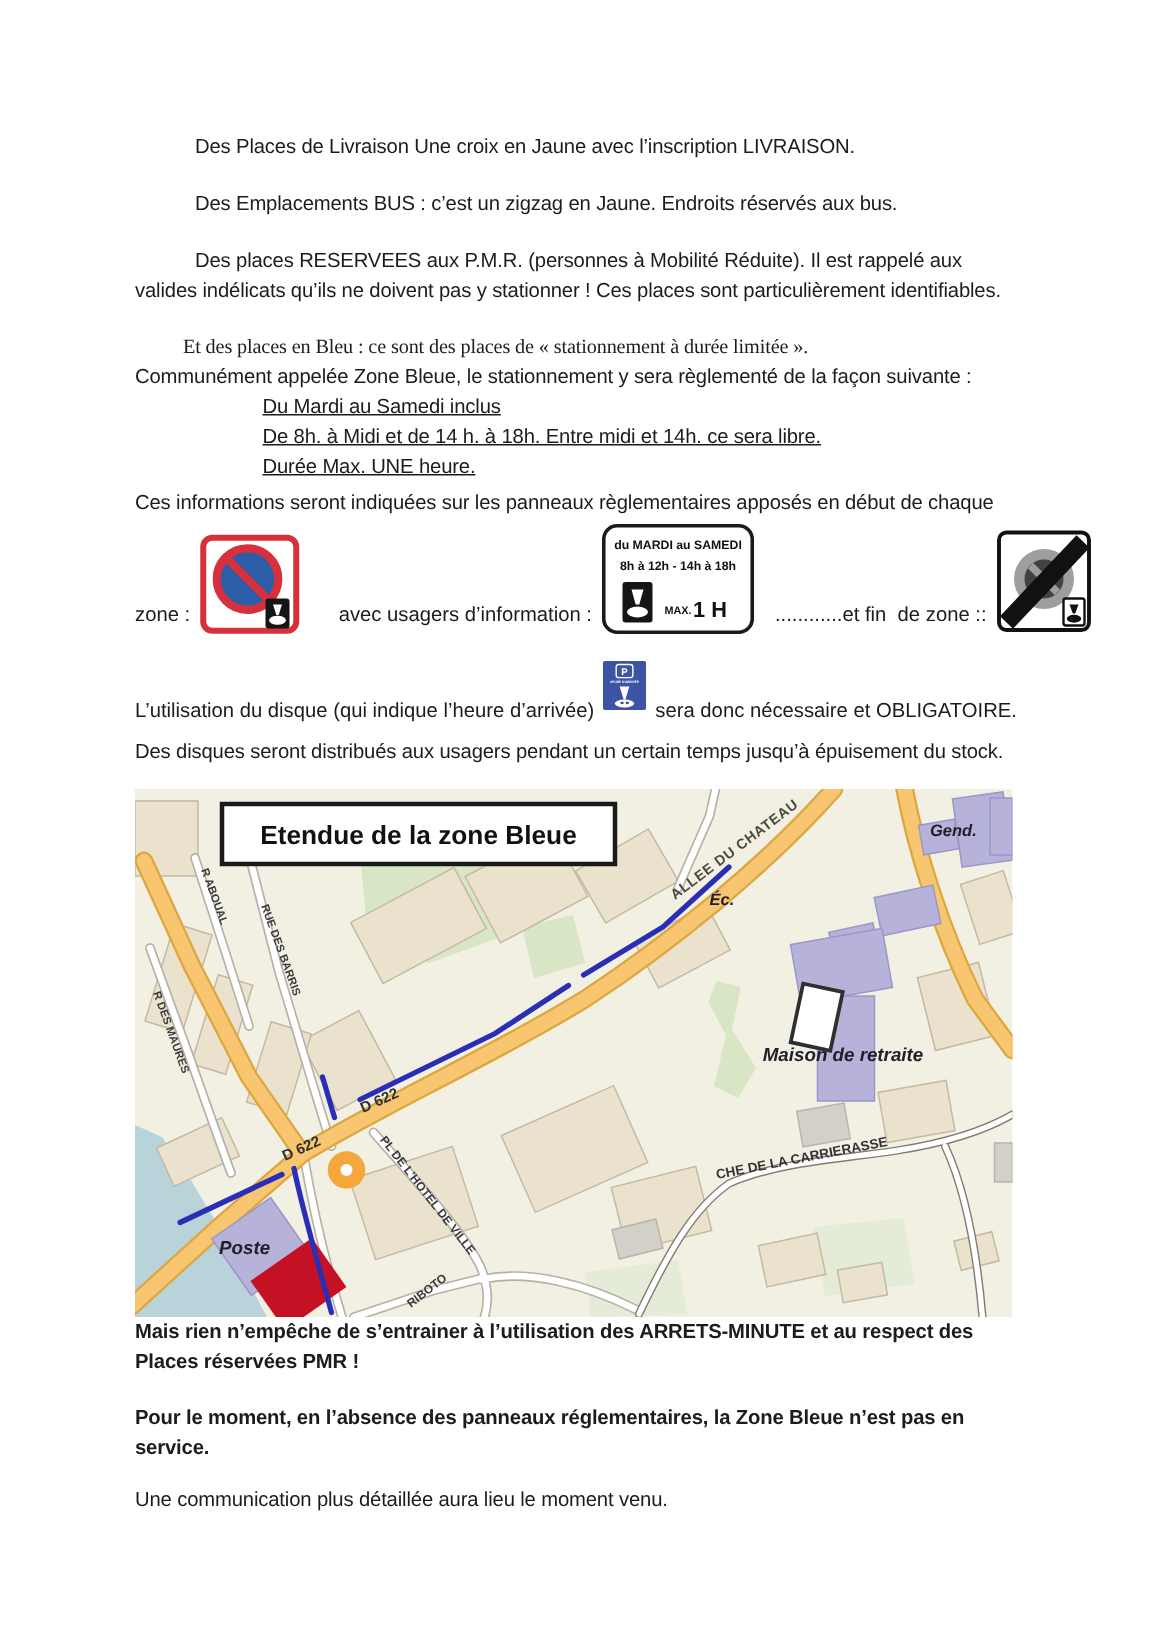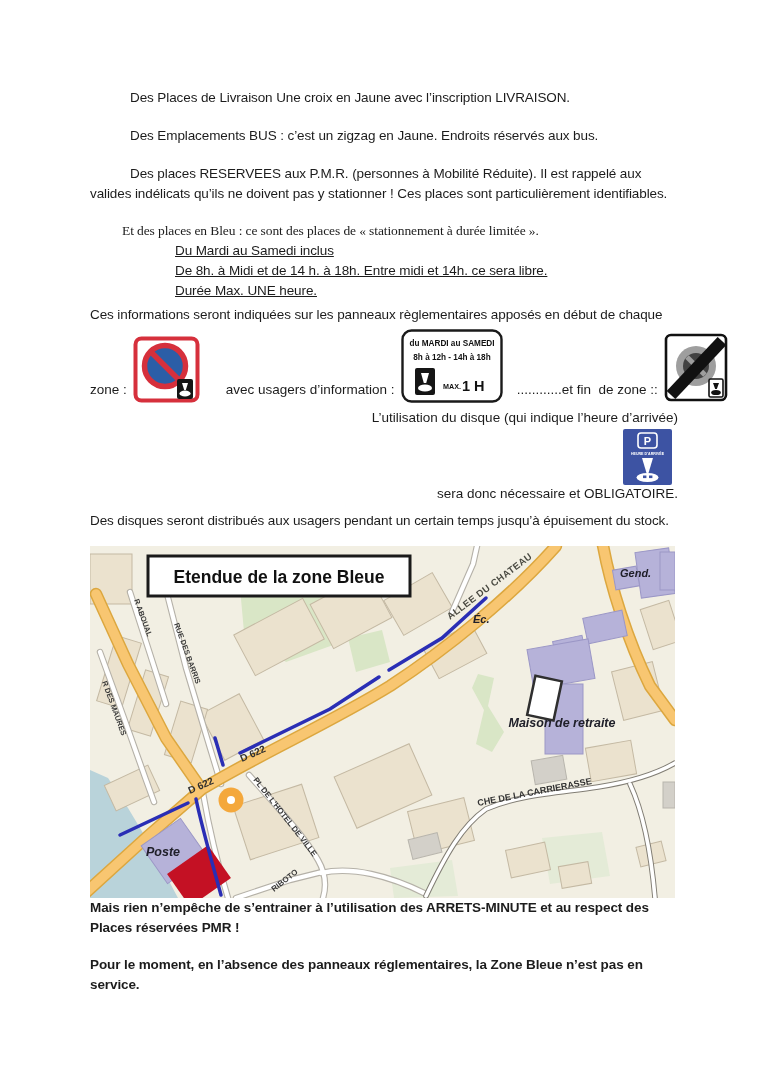--- a/index.html
+++ b/index.html
@@ -15,38 +15,39 @@
   .p2{margin-top:18px;}
   .p3{margin-top:18px;}
   .p4a{margin-top:17px;}
   .p5{margin-top:4px;}
   .signs-row{margin-top:4px;display:flex;align-items:flex-end;}
   .signs-row .lbl{font-size:13.5px;line-height:18px;padding-bottom:4px;white-space:pre;}
   .sign{flex:0 0 auto;}
   .s1{margin:0 26px 0 6px;}
   .s2{margin:0 14px 0 6px;}
   .s3{margin-left:6px;}
-  .disc-row{margin-top:6px;display:flex;align-items:flex-end;flex-direction:column;}
+  .disc-row{margin-top:6px;display:flex;align-items:flex-end;}
   .disc-row .lbl{font-size:13.5px;line-height:18px;padding-bottom:2px;white-space:pre;}
   .disc-img{margin:0 6px;}
   .disc-l2{margin-top:6px;}
   .map-wrap{margin-top:15px;width:585px;height:352px;position:relative;}
   .bold-para{margin-top:17px;font-weight:bold;}
   .final{margin-top:15px;}
   svg text{font-family:"Liberation Sans",sans-serif;}
 </style>
 </head>
 <body>
 
 <div class="page">
 
   <p class="p1 ind">Des Places de Livraison  Une croix en Jaune  avec l’inscription LIVRAISON.</p>
   <p class="p2 ind">Des Emplacements BUS : c’est un zigzag en Jaune. Endroits réservés aux bus.</p>
   <p class="p3 ind">Des places RESERVEES  aux P.M.R. (personnes à Mobilité Réduite). Il est rappelé aux valides indélicats qu’ils ne doivent pas y stationner ! Ces places sont particulièrement identifiables.</p>
   <p class="p4a ind2">Et des places en Bleu : ce sont des places de « stationnement à durée limitée ».</p>
+  <p>Communément appelée Zone Bleue, le stationnement y sera règlementé de la façon suivante :</p>
   <div class="sublist">
     <p>Du Mardi au Samedi inclus</p>
     <p>De 8h. à Midi et de 14 h. à 18h. Entre midi et 14h. ce sera libre.</p>
     <p>Durée Max. UNE heure.</p>
   </div>
   <p class="p5">Ces informations seront indiquées sur les panneaux règlementaires apposés en début de chaque</p>
 
   <div class="signs-row">
     <span class="lbl">zone :</span>
 
@@ -235,14 +236,15 @@
 
       <g>
         <rect x="58" y="10" width="262" height="40" fill="#ffffff" stroke="#1a1a1a" stroke-width="3"></rect>
         <text x="189" y="36.5" font-size="17.5" font-weight="600" text-anchor="middle" fill="#111">Etendue de la zone Bleue</text>
       </g>
     </svg>
   </div>
 
   <p class="bold-para" style="margin-top:0;">Mais rien n’empêche de s’entrainer à l’utilisation des ARRETS-MINUTE et au respect des Places réservées PMR !</p>
   <p class="bold-para">Pour le moment, en l’absence des panneaux réglementaires, la Zone Bleue  n’est pas en service.</p>
+  <p class="final">Une communication plus détaillée aura lieu le moment venu.</p>
 
 </div>
 
 </body></html>

